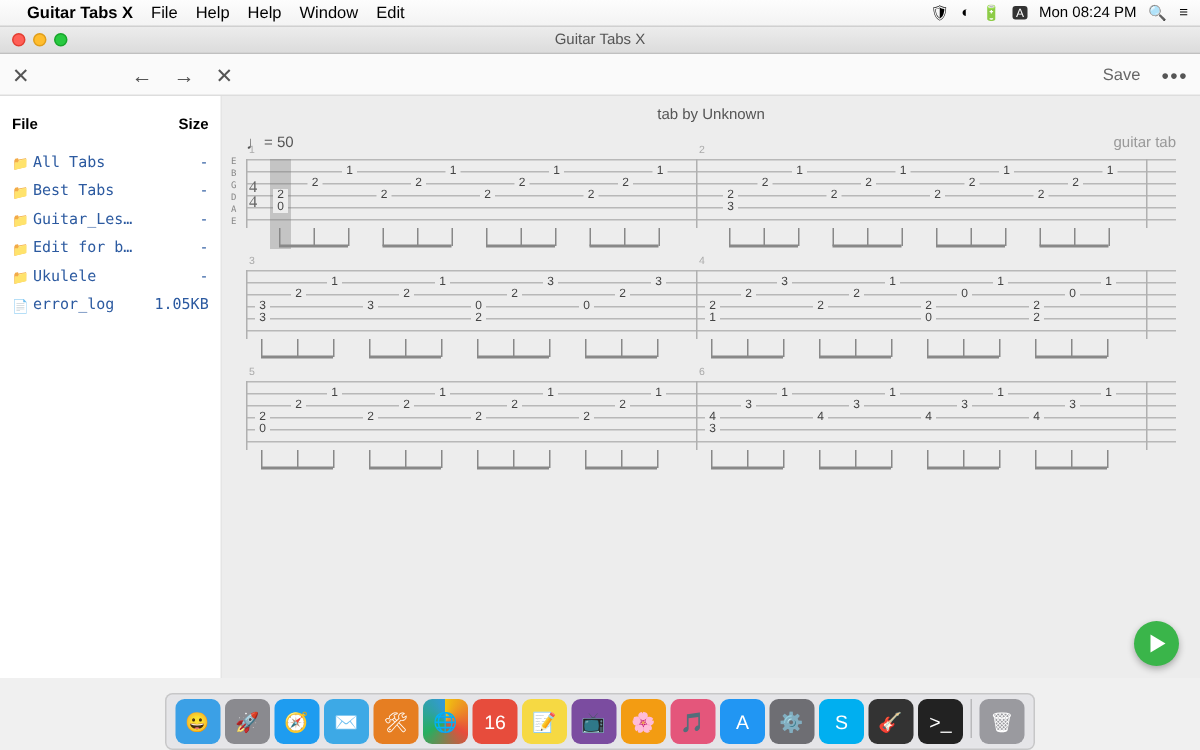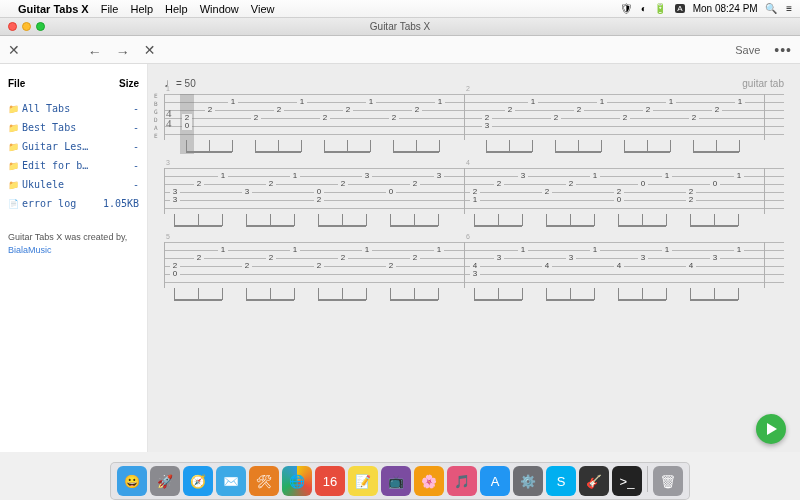--- a/index.html
+++ b/index.html
@@ -68,21 +68,21 @@
 </head>
 <body>
 
 <div class="menubar">
   <span class="apple"></span>
   <span class="app-name">Guitar Tabs X</span>
   <span class="menu-item">File</span>
   <span class="menu-item">Help</span>
   <span class="menu-item">Help</span>
   <span class="menu-item">Window</span>
-  <span class="menu-item">View</span>
+  <span class="menu-item">Edit</span>
   <span class="spacer"></span>
   <div class="status">
     <span>🛡</span>
     <span>◐</span>
     <span>🔋</span>
     <span style="background:#333;color:#fff;padding:0 2px;border-radius:2px;font-size:8px;">A</span>
     <span>Mon 08:24 PM</span>
     <span>🔍</span>
     <span>≡</span>
   </div>
@@ -139,28 +139,25 @@
           <span class="ic">📁</span>
           <span class="nm">Ukulele</span>
           <span class="sz">-</span>
         </div>
         <div class="sb-row file">
           <span class="ic">📄</span>
           <span class="nm">error_log</span>
           <span class="sz">1.05KB</span>
         </div>
       </div>
-    <div class="sb-footer">
-      <span>Guitar Tabs X was created by,</span><br>
-      <a href="#">BialaMusic</a>
-    </div>
   </div>
 
   <div class="main">
     <div class="doc-head">
+      <div class="doc-tab">tab by Unknown</div>
     </div>
     <div class="tempo-row">
       <span class="note">♩</span>
       <span> = 50</span>
       <span class="spacer"></span>
       <span class="inst">guitar tab</span>
     </div>
     <div class="tab-area" id="tab-area">
         <div class="tab-system">
           <div class="strings">

